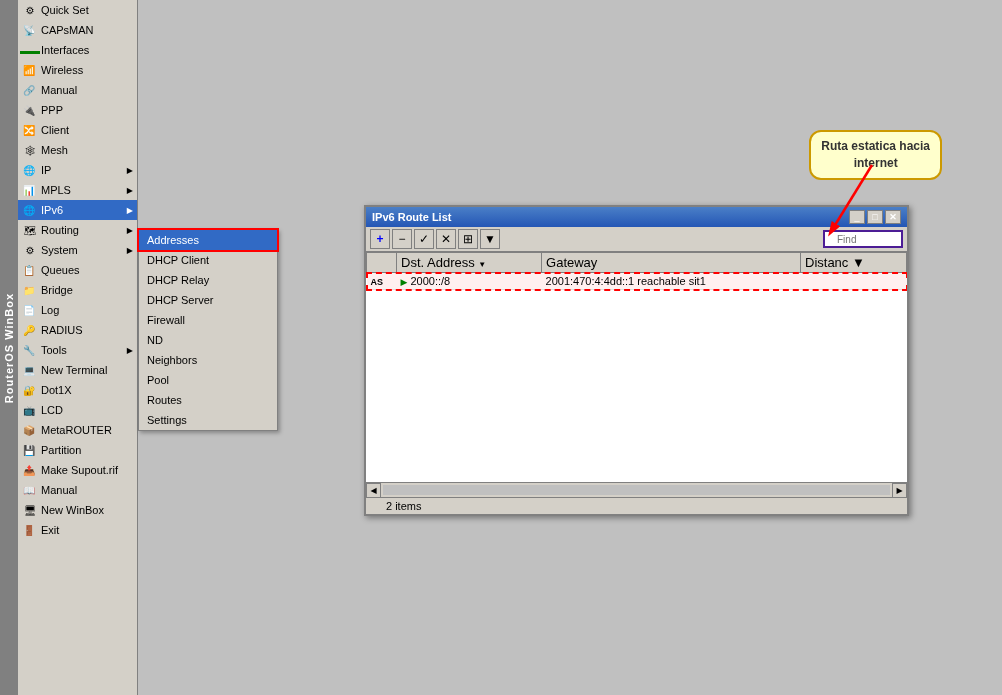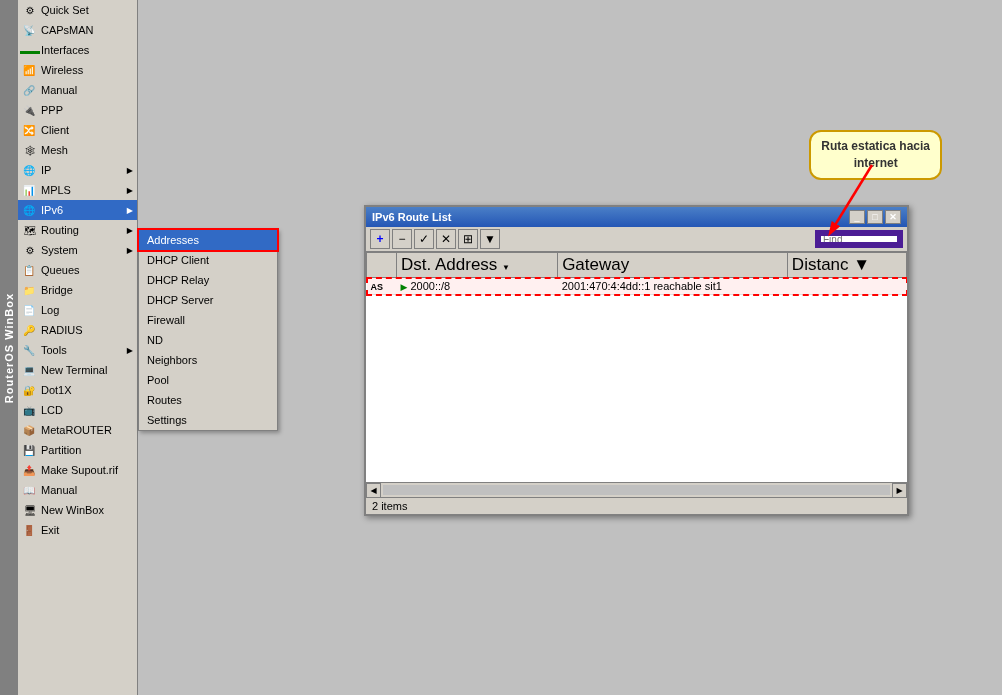--- a/index.html
+++ b/index.html
@@ -164,42 +164,42 @@
       background: #d4d0c8;
       border: 1px solid #808080;
       display: flex;
       align-items: center;
       justify-content: center;
       cursor: pointer;
       font-size: 12px;
     }
     .find-input {
       margin-left: auto;
-      width: 88px;
+      width: 80px;
       height: 18px;
-      border: 6px solid #4c1d95;
+      border: 2px solid #4c1d95;
       background: white;
-      padding: 0 2px;
+      padding: 0 12px;
       font-size: 10px;
       color: #999;
     }
 
     
     .route-table {
       width: 100%;
       border-collapse: collapse;
       background: white;
     }
     .route-table th {
       background: #d4d0c8;
       border: 1px solid #808080;
       padding: 2px 4px;
       text-align: left;
       font-weight: normal;
-      font-size: 17px;
+      font-size: 13px;
       cursor: pointer;
       white-space: nowrap;
     }
     .route-table th.sorted::after {
       content: ' ▼';
       font-size: 8px;
     }
     .route-table td {
       border-bottom: 1px solid #e0e0e0;
       padding: 2px 4px;
@@ -234,21 +234,21 @@
       flex-shrink: 0;
     }
     .scroll-track {
       flex: 1;
       height: 10px;
       background: #c0c0c0;
       margin: 0 2px;
     }
 
     .status-bar {
-      padding: 2px 6px;
+      padding: 2px 20px;
       font-size: 11px;
       background: #d4d0c8;
       border-top: 1px solid #808080;
     }
 
     
     .annotation-box {
       position: absolute;
       top: 130px;
       right: 60px;

